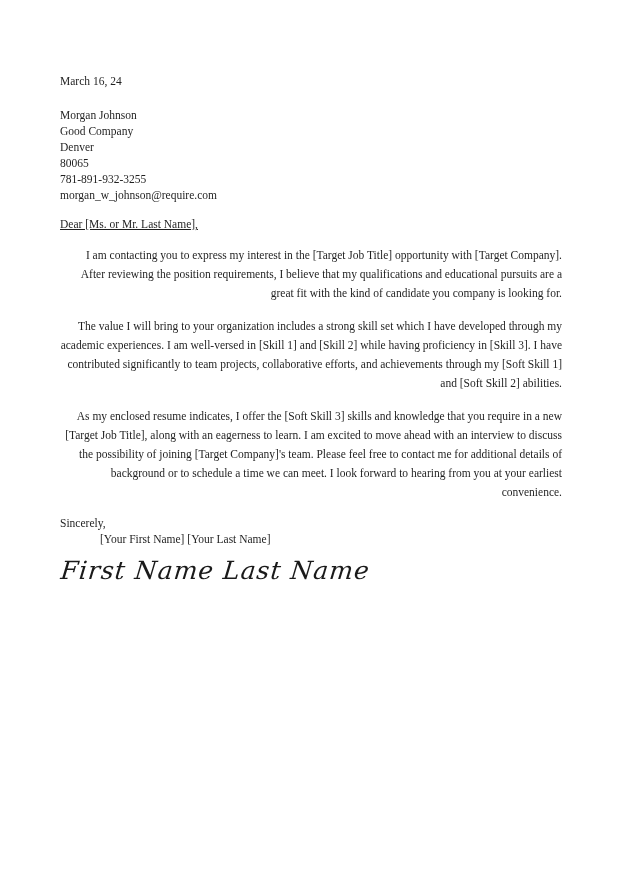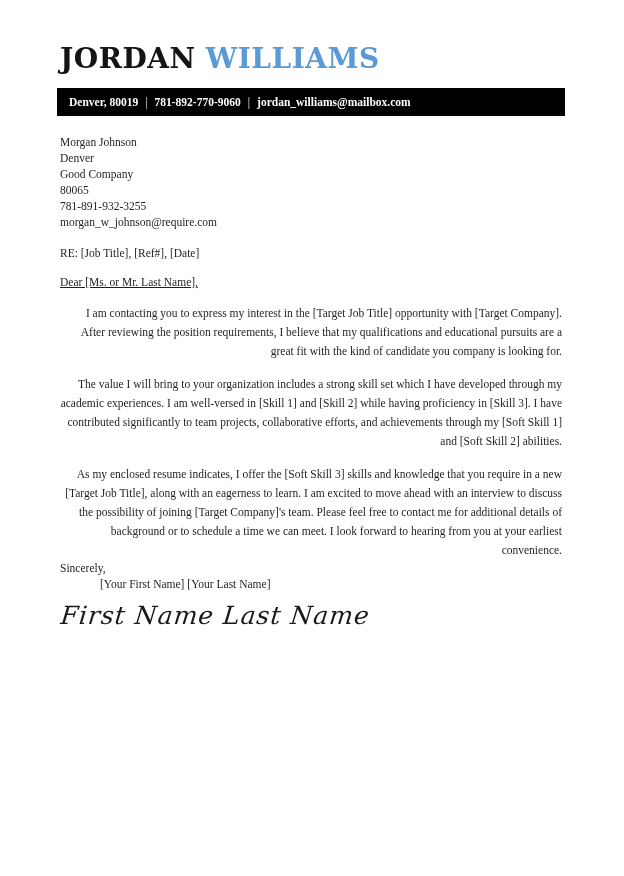--- a/index.html
+++ b/index.html
@@ -45,59 +45,54 @@
     margin: 0 7px;
     opacity: 0.95;
   }
   
   .letter { font-size: 11.5px; line-height: 16px; max-width: 502px; }
   .date { margin-top: 31px; }
   .recipient { margin-top: 18px; }
   .re-line { margin-top: 15px; }
   .salutation { margin-top: 13px; text-decoration: underline; }
   .para { margin-top: 14px; line-height: 19px; text-align: right; }
-  .closing { }
+  .closing { margin-top: 13px; }
   .typed-name { margin-top: 0; padding-left: 40px; }
   .signature {
     margin-top: 16px;
     font-family: "DejaVu Serif", serif;
     font-style: italic;
     font-size: 25px;
     letter-spacing: 1px;
     color: #1a1a1a;
     transform: skewX(-6deg);
     transform-origin: left bottom;
     white-space: nowrap;
   }
 </style>
 </head>
 <body>
 
 <div class="page">
   <div class="inner">
 
-    <header>
-      <h1 class="name"><span>JORDAN</span> <span class="accent">WILLIAMS</span></h1>
-
-      <div class="contact-bar"><span>Denver, 80019</span><span class="sep">|</span><span>781-892-770-9060</span><span class="sep">|</span><span>jordan_williams@mailbox.com</span></div>
-    </header>
 
     <main class="letter">
 
+      <p class="date">March 16, 24</p>
 
       <div class="recipient">
         <div>Morgan Johnson</div>
+        <div>Good Company</div>
         <div>Denver</div>
-        <div>Good Company</div>
         <div>80065</div>
         <div>781-891-932-3255</div>
         <div>morgan_w_johnson@require.com</div>
       </div>
 
-      <p class="re-line">RE: [Job Title], [Ref#], [Date]</p>
 
       <p class="salutation">Dear [Ms. or Mr. Last Name],</p>
 
       <p class="para">I am contacting you to express my interest in the [Target Job Title] opportunity with [Target Company]. After reviewing the position requirements, I believe that my qualifications and educational pursuits are a great fit with the kind of candidate you company is looking for.</p>
       <p class="para">The value I will bring to your organization includes a strong skill set which I have developed through my academic experiences. I am well-versed in [Skill 1] and [Skill 2] while having proficiency in [Skill 3]. I have contributed significantly to team projects, collaborative efforts, and achievements through my [Soft Skill 1] and [Soft Skill 2] abilities.</p>
       <p class="para">As my enclosed resume indicates, I offer the [Soft Skill 3] skills and knowledge that you require in a new [Target Job Title], along with an eagerness to learn. I am excited to move ahead with an interview to discuss the possibility of joining [Target Company]'s team. Please feel free to contact me for additional details of background or to schedule a time we can meet. I look forward to hearing from you at your earliest convenience.</p>
 
       <p class="closing">Sincerely,</p>
       <p class="typed-name">[Your First Name] [Your Last Name]</p>
 

